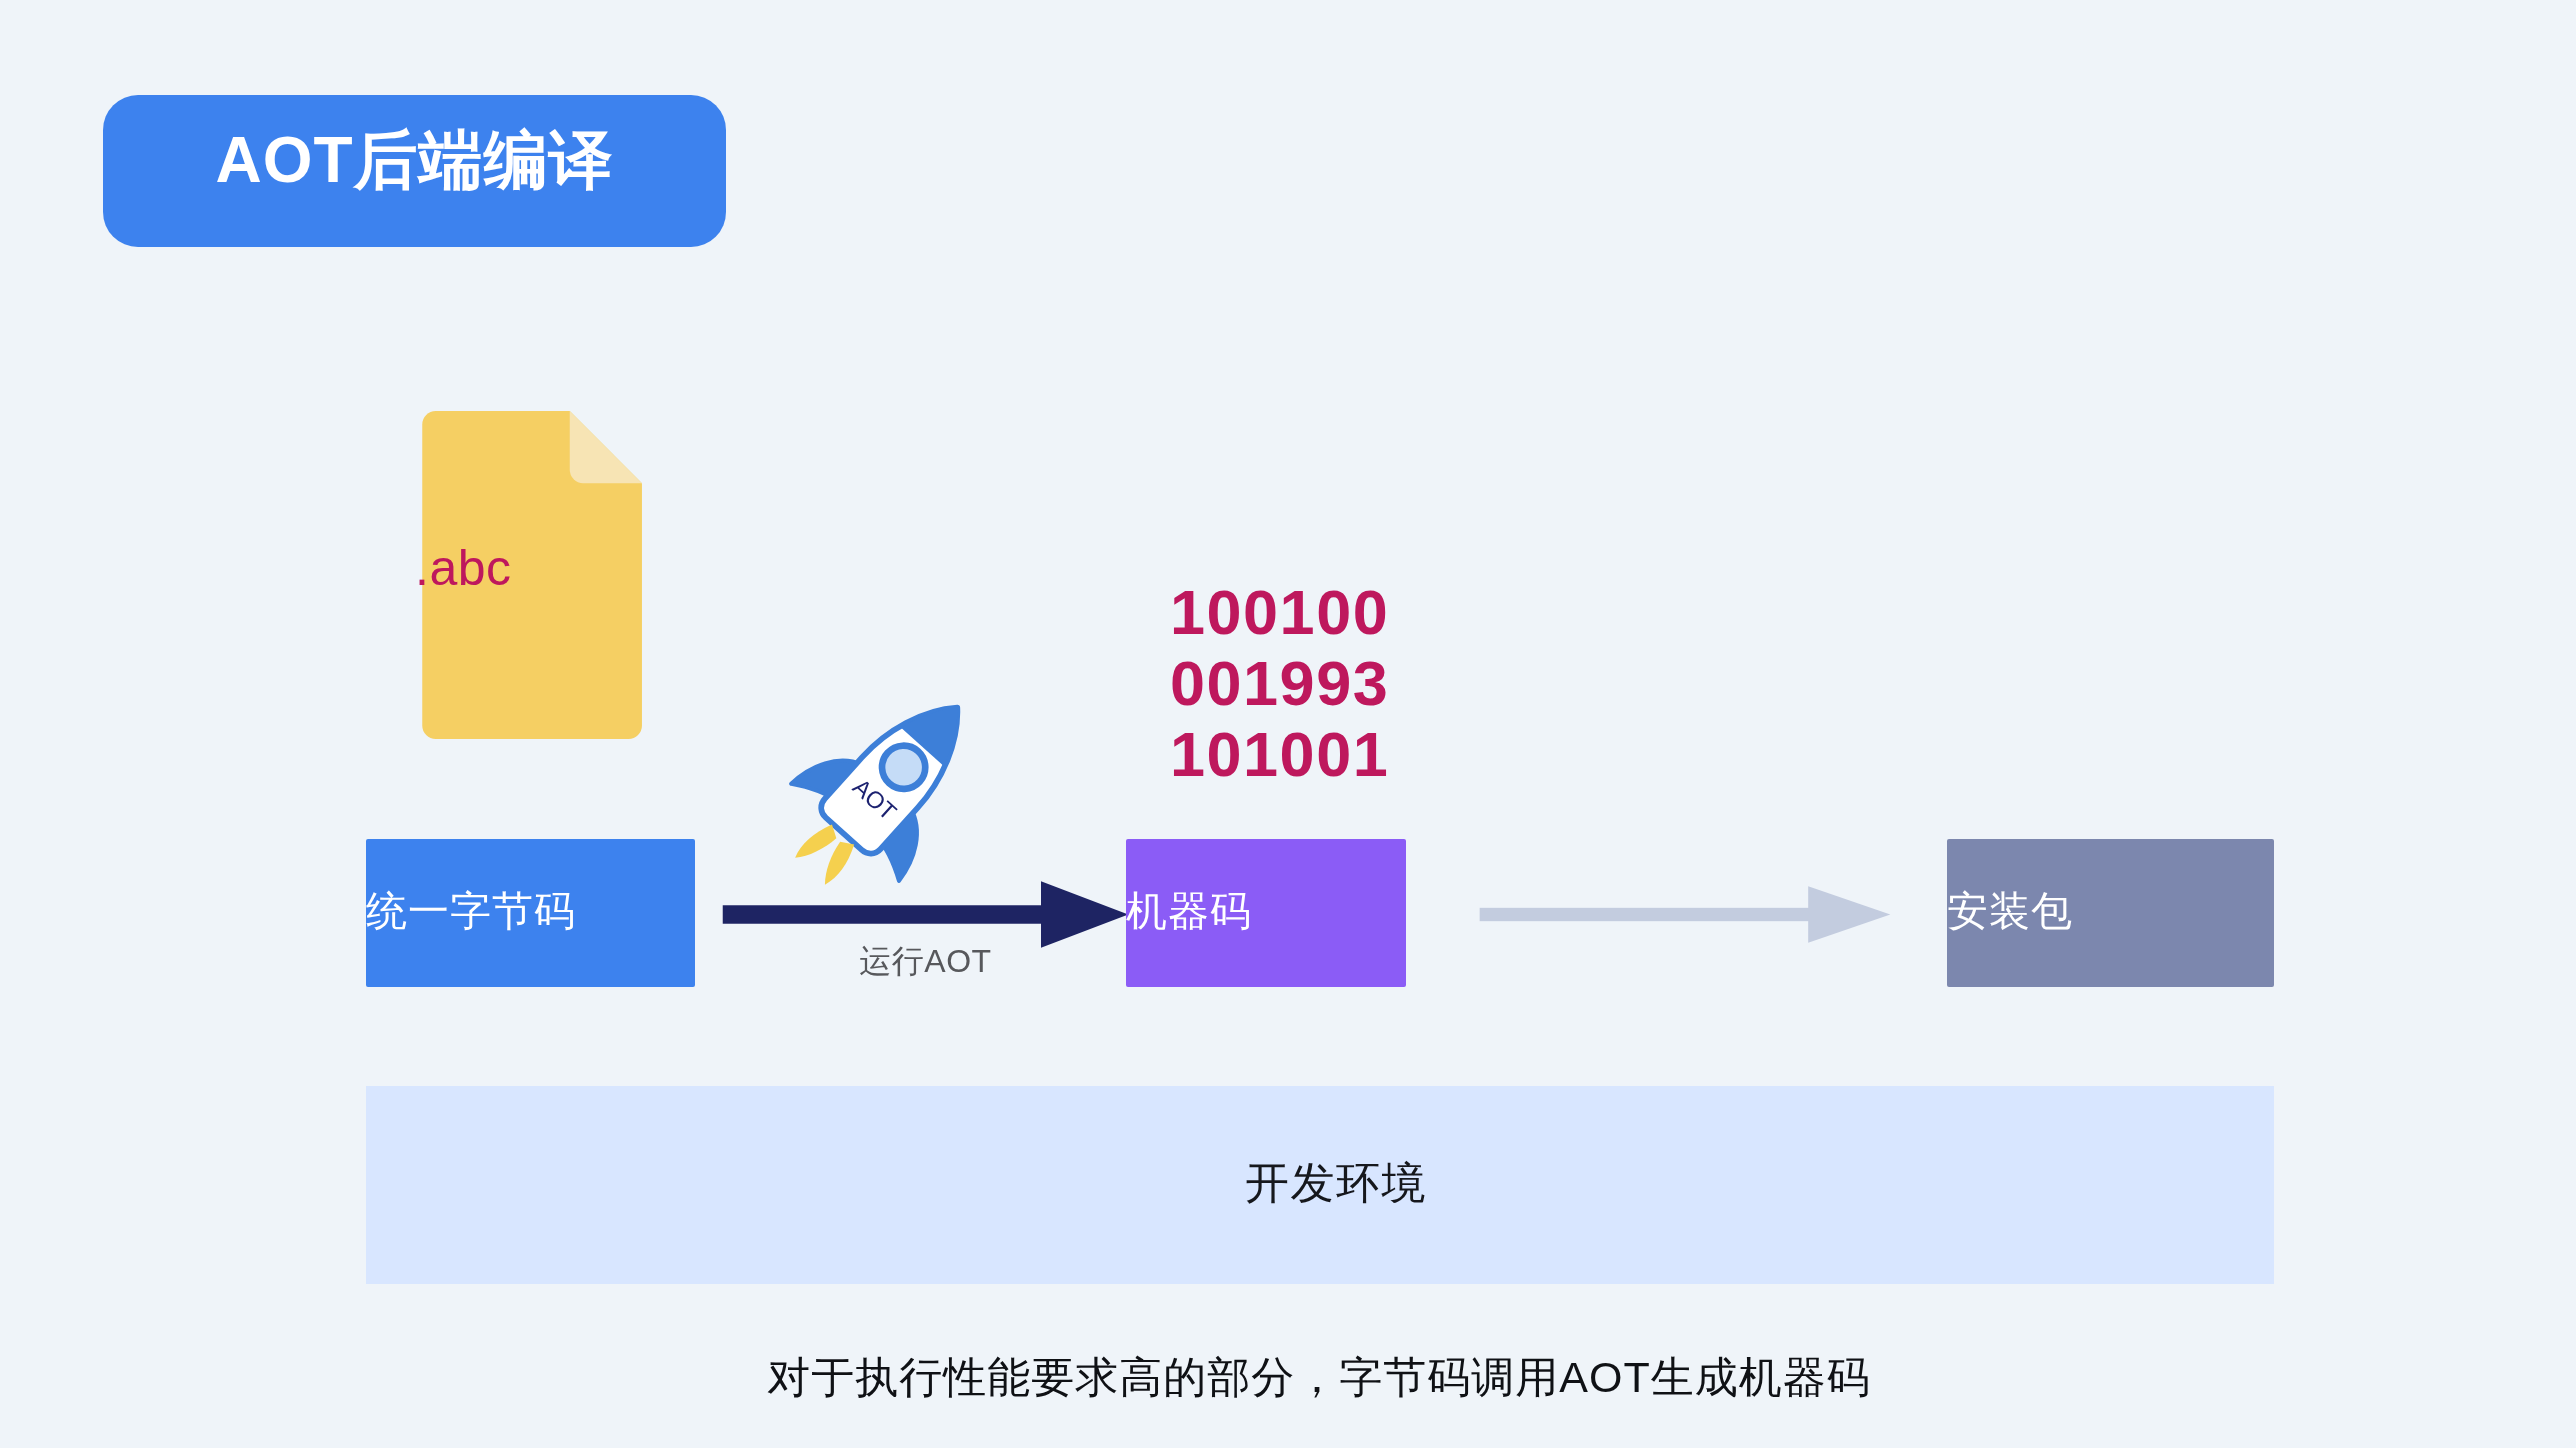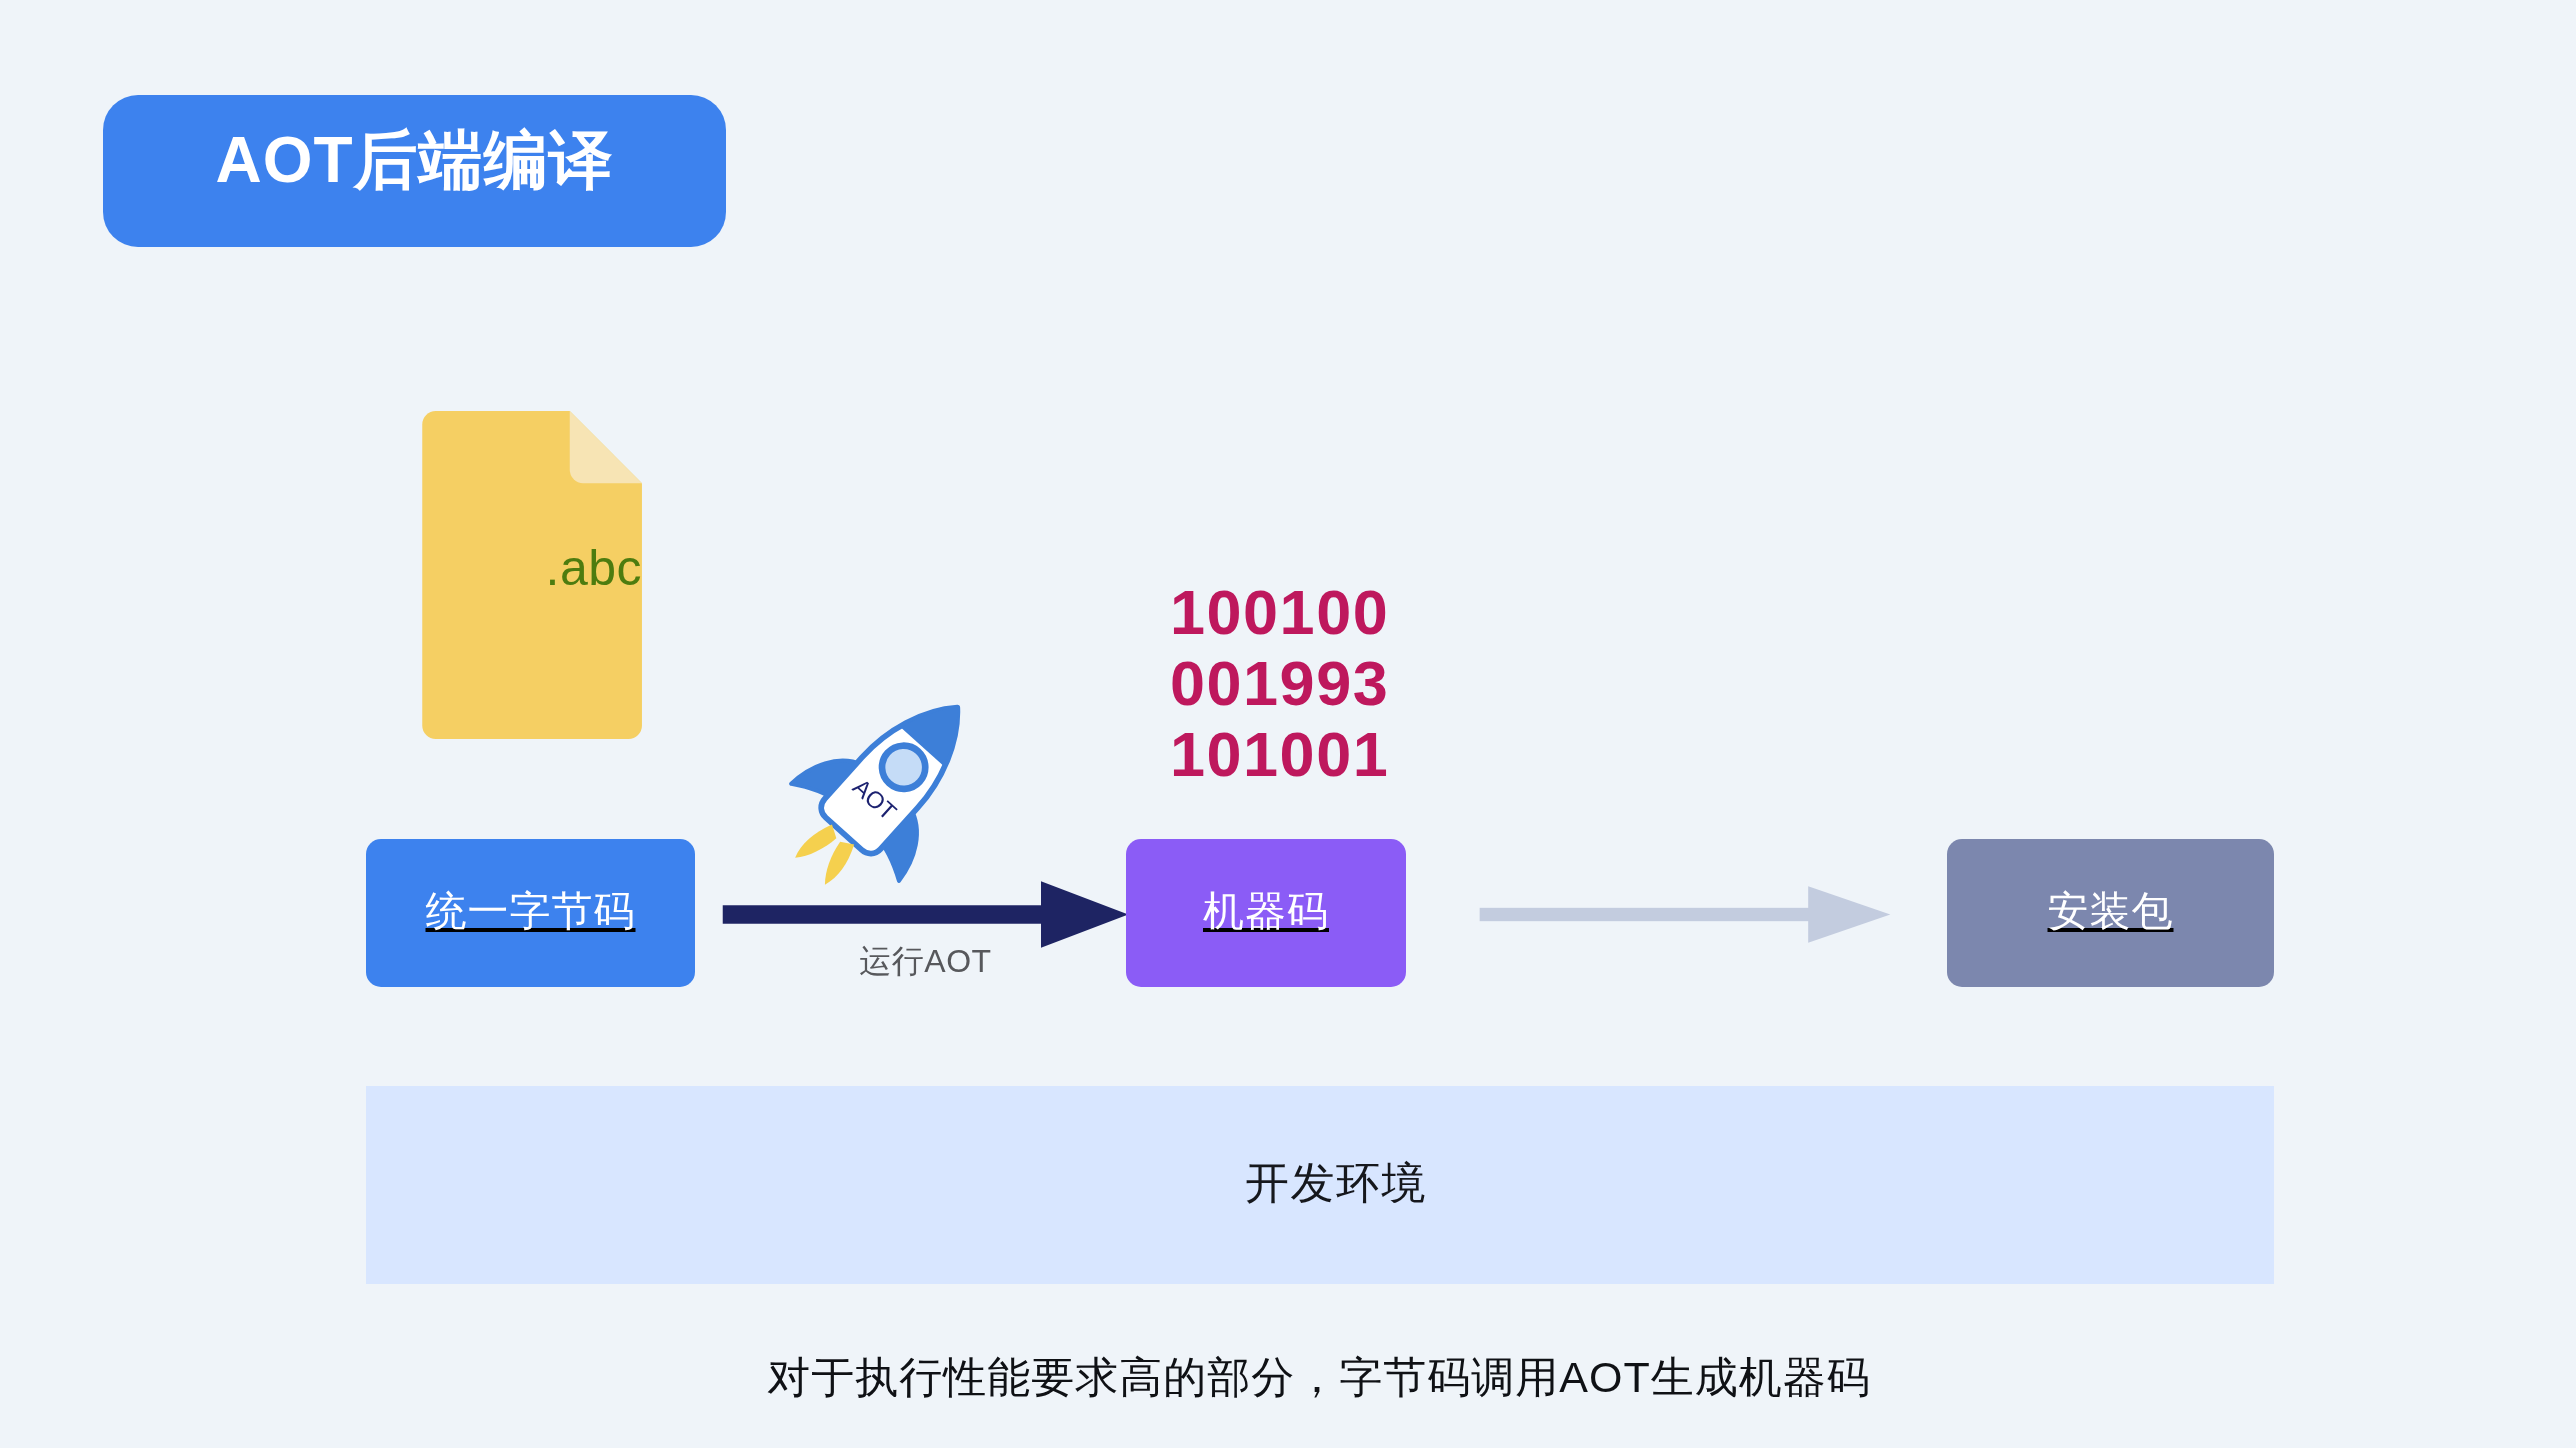--- a/index.html
+++ b/index.html
@@ -47,22 +47,22 @@
     top: 411px;
     width: 227px;
     height: 328px;
   }
   #file-icon svg { display: block; width: 100%; height: 100%; }
   #file-label {
     position: absolute;
     left: 415px;
     top: 543px;
     width: 227px;
-    text-align: right;
-    color: #4d7c0f;
+    text-align: left;
+    color: #be185d;
     font-size: 50px;
     font-weight: 400;
     line-height: 1;
     letter-spacing: 0.5px;
   }
 
   
   #rocket {
     position: absolute;
     left: 783px;
@@ -86,24 +86,23 @@
     line-height: 71px;
     letter-spacing: 1.5px;
     white-space: nowrap;
   }
 
   
   .flow-box {
     position: absolute;
     display: flex;
     align-items: center;
-    justify-content: center;
-    border-radius: 15px;
+    justify-content: flex-start;
+    border-radius: 2px;
     box-sizing: border-box;
-    text-decoration: underline;
   }
   .flow-box-label {
     color: #ffffff;
     font-size: 41px;
     font-weight: 400;
     line-height: 1;
     letter-spacing: 1px;
     white-space: nowrap;
     padding-bottom: 3.1px;
   }

